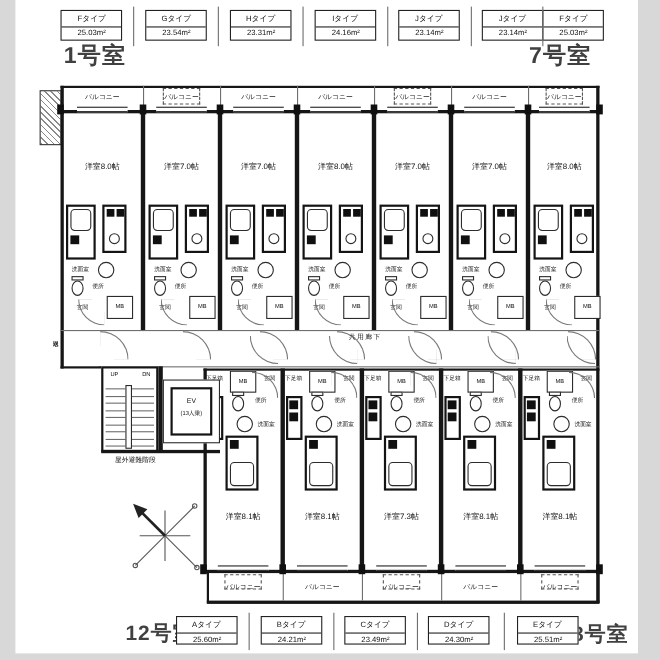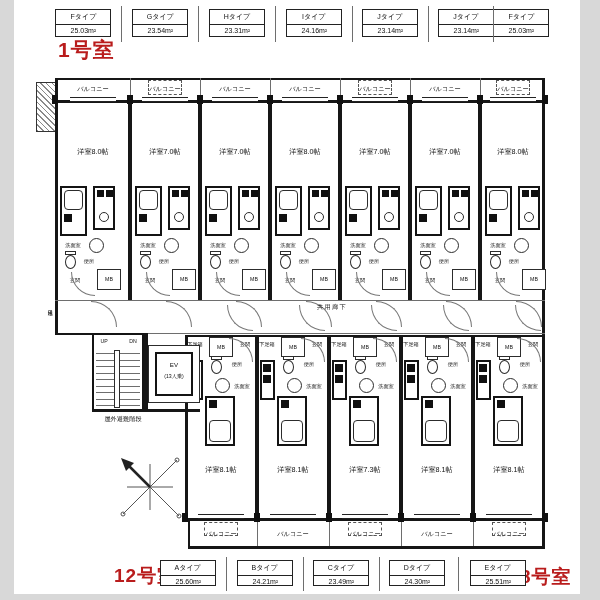--- a/index.html
+++ b/index.html
@@ -4,21 +4,21 @@
 <style>
   html,body{margin:0;padding:0;background:#fff;}
   .canvas{position:relative;width:600px;height:600px;background:#fff;overflow:hidden;
           font-family:"Liberation Sans","DejaVu Sans",sans-serif;color:#111;}
   .gray{position:absolute;background:#d8d8d8;}
   .lbl{position:absolute;transform:translate(-50%,-50%);white-space:nowrap;line-height:1;color:#111;}
   .s7{font-size:10px;transform:translate(-50%,-50%) scale(.72);}
   .s6{font-size:10px;transform:translate(-50%,-50%) scale(.62);}
   .s5{font-size:10px;transform:translate(-50%,-50%) scale(.52);}
   .vert{writing-mode:vertical-rl;}
-  .title{position:absolute;font-weight:bold;color:#b91c1c;letter-spacing:1px;white-space:nowrap;}
+  .title{position:absolute;font-weight:bold;color:#404040;letter-spacing:1px;white-space:nowrap;}
   .w{position:absolute;background:#161616;}
   .tl{position:absolute;background:#6e6e6e;}
   .bx{position:absolute;border:1px solid #2c2c2c;background:#fff;box-sizing:border-box;}
   .bx2{position:absolute;border:2px solid #141414;background:#fff;box-sizing:border-box;}
   .blk{position:absolute;background:#101010;}
   .dash{position:absolute;border:1px dashed #555;box-sizing:border-box;background:transparent;}
   .win{position:absolute;height:5px;background:#fff;border-top:1px solid #222;border-bottom:1px solid #222;box-sizing:border-box;}
   .arc{position:absolute;box-sizing:border-box;background:transparent;}
   .hatch{position:absolute;border:1px solid #333;box-sizing:border-box;
          background:repeating-linear-gradient(45deg,#8a8a8a 0 1px,transparent 1px 4px);}
@@ -31,20 +31,21 @@
 </head>
 <body>
 
 <div class="canvas">
 
   <div class="gray" style="left:0;top:60;width:14px;height:600px;top:0;"></div>
   <div class="gray" style="left:580px;top:0;width:20px;height:600px;"></div>
   <div class="gray" style="left:0;top:594px;width:600px;height:6px;"></div>
 
   <div class="title" style="left:58px;top:36px;font-size:21px;">1号室</div>
+  <div class="title" style="left:481px;top:36px;font-size:21px;">7号室</div>
   <div class="title" style="left:114px;top:563px;font-size:19px;">12号室</div>
   <div class="title" style="left:520px;top:564px;font-size:19px;">8号室</div>
 
   <div id="plan" style="position:absolute;left:0;top:0;width:600px;height:600px;">
 
     <div class="hatch" style="left:36px;top:82px;width:20px;height:50px;"></div>
 
     <svg style="position:absolute;left:115px;top:452px;" width="70" height="70" viewBox="0 0 70 70">
       <g stroke="#555" stroke-width="1" fill="none">
         <line x1="8" y1="62" x2="62" y2="8"></line>

